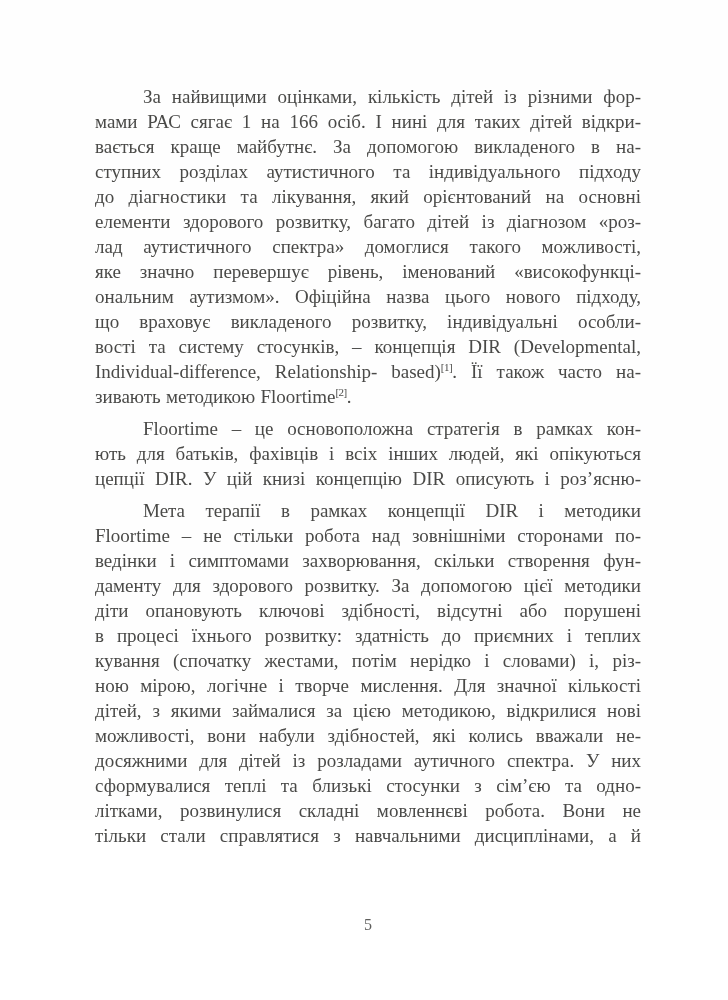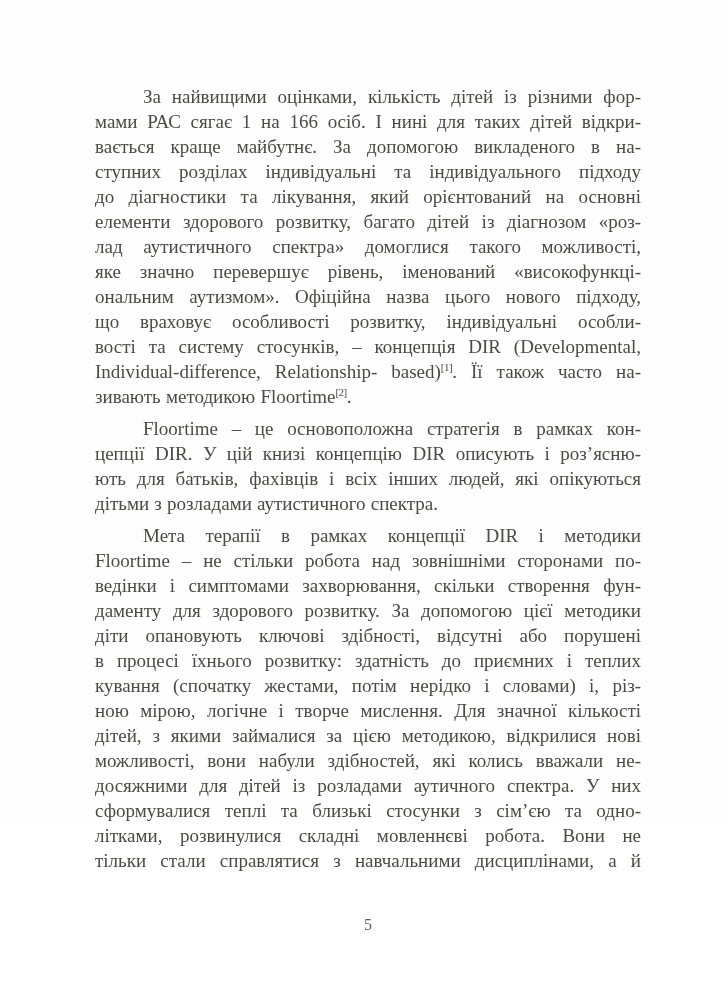--- a/index.html
+++ b/index.html
@@ -65,36 +65,35 @@
 </style>
 </head>
 <body>
 
 <div class="book-page">
   <div class="text-block">
       <div class="para">
         <div class="line first">За найвищими оцінками, кількість дітей із різними фор-</div>
         <div class="line">мами РАС сягає 1 на 166 осіб. І нині для таких дітей відкри-</div>
         <div class="line">вається краще майбутнє. За допомогою викладеного в на-</div>
-        <div class="line">ступних розділах індивідуальні та індивідуального підходу</div>
+        <div class="line">ступних розділах аутистичного та індивідуального підходу</div>
         <div class="line">до діагностики та лікування, який орієнтований на основні</div>
         <div class="line">елементи здорового розвитку, багато дітей із діагнозом «роз-</div>
         <div class="line">лад аутистичного спектра» домоглися такого можливості,</div>
         <div class="line">яке значно перевершує рівень, іменований «високофункці-</div>
         <div class="line">ональним аутизмом». Офіційна назва цього нового підходу,</div>
-        <div class="line">що враховує особливості розвитку, індивідуальні особли-</div>
+        <div class="line">що враховує викладеного розвитку, індивідуальні особли-</div>
         <div class="line">вості та систему стосунків, – концепція DIR (Developmental,</div>
         <div class="line"><span>Individual-difference, Relationship- based)</span><sup>[1]</sup><span>. Її також часто на-</span></div>
         <div class="line last"><span>зивають методикою Floortime</span><sup>[2]</sup><span>.</span></div>
       </div>
       <div class="para">
         <div class="line first">Floortime – це основоположна стратегія в рамках кон-</div>
+        <div class="line">ють для батьків, фахівців і всіх інших людей, які опікуються</div>
         <div class="line">цепції DIR. У цій книзі концепцію DIR описують і роз’ясню-</div>
-        <div class="line">ють для батьків, фахівців і всіх інших людей, які опікуються</div>
-        <div class="line last">дітьми з розладами аутистичного спектра.</div>
       </div>
       <div class="para">
         <div class="line first">Мета терапії в рамках концепції DIR і методики</div>
         <div class="line">Floortime – не стільки робота над зовнішніми сторонами по-</div>
         <div class="line">ведінки і симптомами захворювання, скільки створення фун-</div>
         <div class="line">даменту для здорового розвитку. За допомогою цієї методики</div>
         <div class="line">діти опановують ключові здібності, відсутні або порушені</div>
         <div class="line">в процесі їхнього розвитку: здатність до приємних і теплих</div>
         <div class="line">кування (спочатку жестами, потім нерідко і словами) і, різ-</div>
         <div class="line">ною мірою, логічне і творче мислення. Для значної кількості</div>

